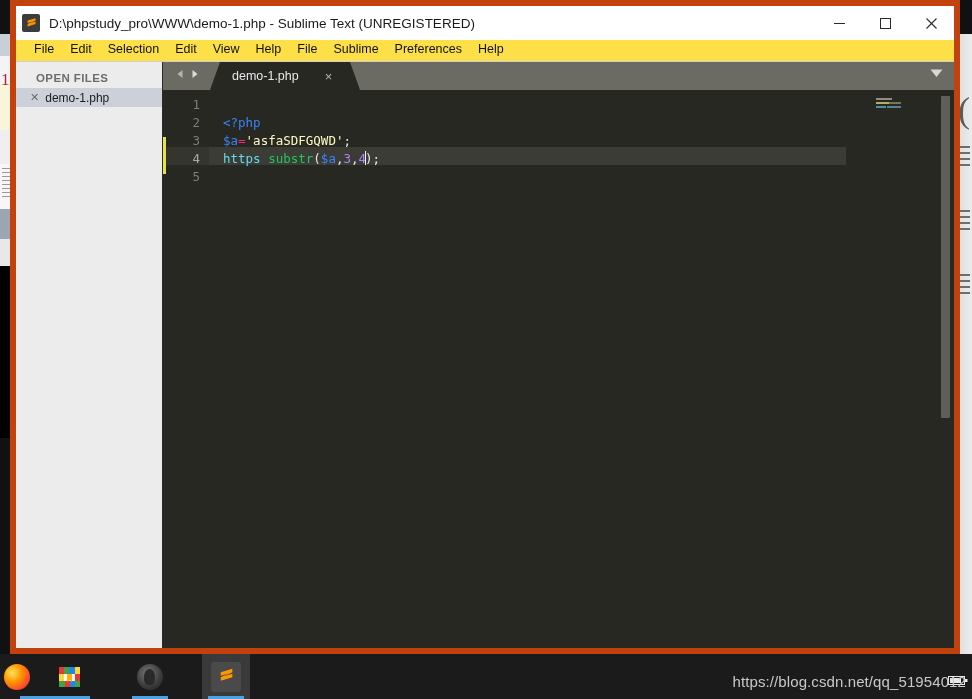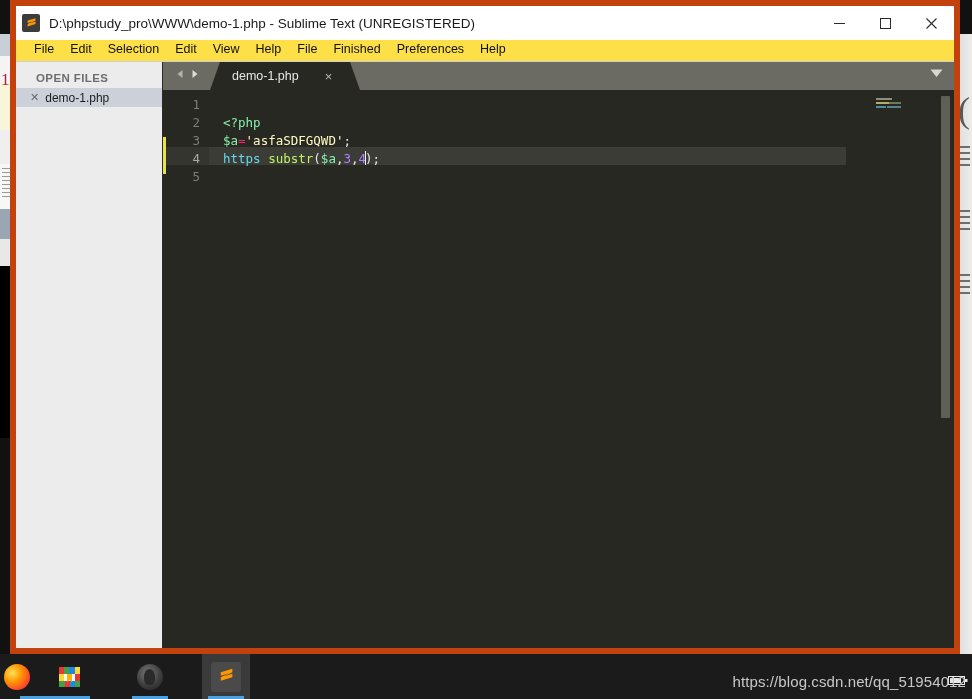--- a/index.html
+++ b/index.html
@@ -158,25 +158,25 @@
     position:absolute; left:3px; width:43px; top:57px; height:18px; background:#34352e;
   }
   #code {
     flex:1 1 auto; padding-top:6px; padding-left:14px; position:relative; min-width:0;
   }
   .cl {
     font-family:"DejaVu Sans Mono", monospace;
     font-size:12.5px; line-height:18px; white-space:pre;
     position:relative; z-index:2;
   }
-  .t-def   { color:#86efac; }
+  .t-def   { color:#3b82f6; }
   .t-op    { color:#f92672; }
   .t-str   { color:#fef9c3; }
   .t-kw    { color:#66d9ef; }
-  .t-fn    { color:#bef264; }
+  .t-fn    { color:#22c55e; }
   .t-num   { color:#ae81ff; }
   .t-punct { color:#e8e8e2; }
   .caret {
     display:inline-block; width:1px; height:14px; background:#f2f2f2;
     vertical-align:-2px; margin:0 -1px;
   }
 
   
   #minimap {
     width:88px; flex:0 0 88px; background:#272822; position:relative;
@@ -295,21 +295,21 @@
     </div>
 
     <div id="menubar">
       <span class="menu-item">File</span>
       <span class="menu-item">Edit</span>
       <span class="menu-item">Selection</span>
       <span class="menu-item">Edit</span>
       <span class="menu-item">View</span>
       <span class="menu-item">Help</span>
       <span class="menu-item">File</span>
-      <span class="menu-item">Finished</span>
+      <span class="menu-item">Sublime</span>
       <span class="menu-item">Preferences</span>
       <span class="menu-item">Help</span>
     </div>
 
     <div id="app-body">
 
       <div id="sidebar">
         <div class="sidebar-heading">OPEN FILES</div>
         <div class="sidebar-file">
           <span class="x">✕</span>

